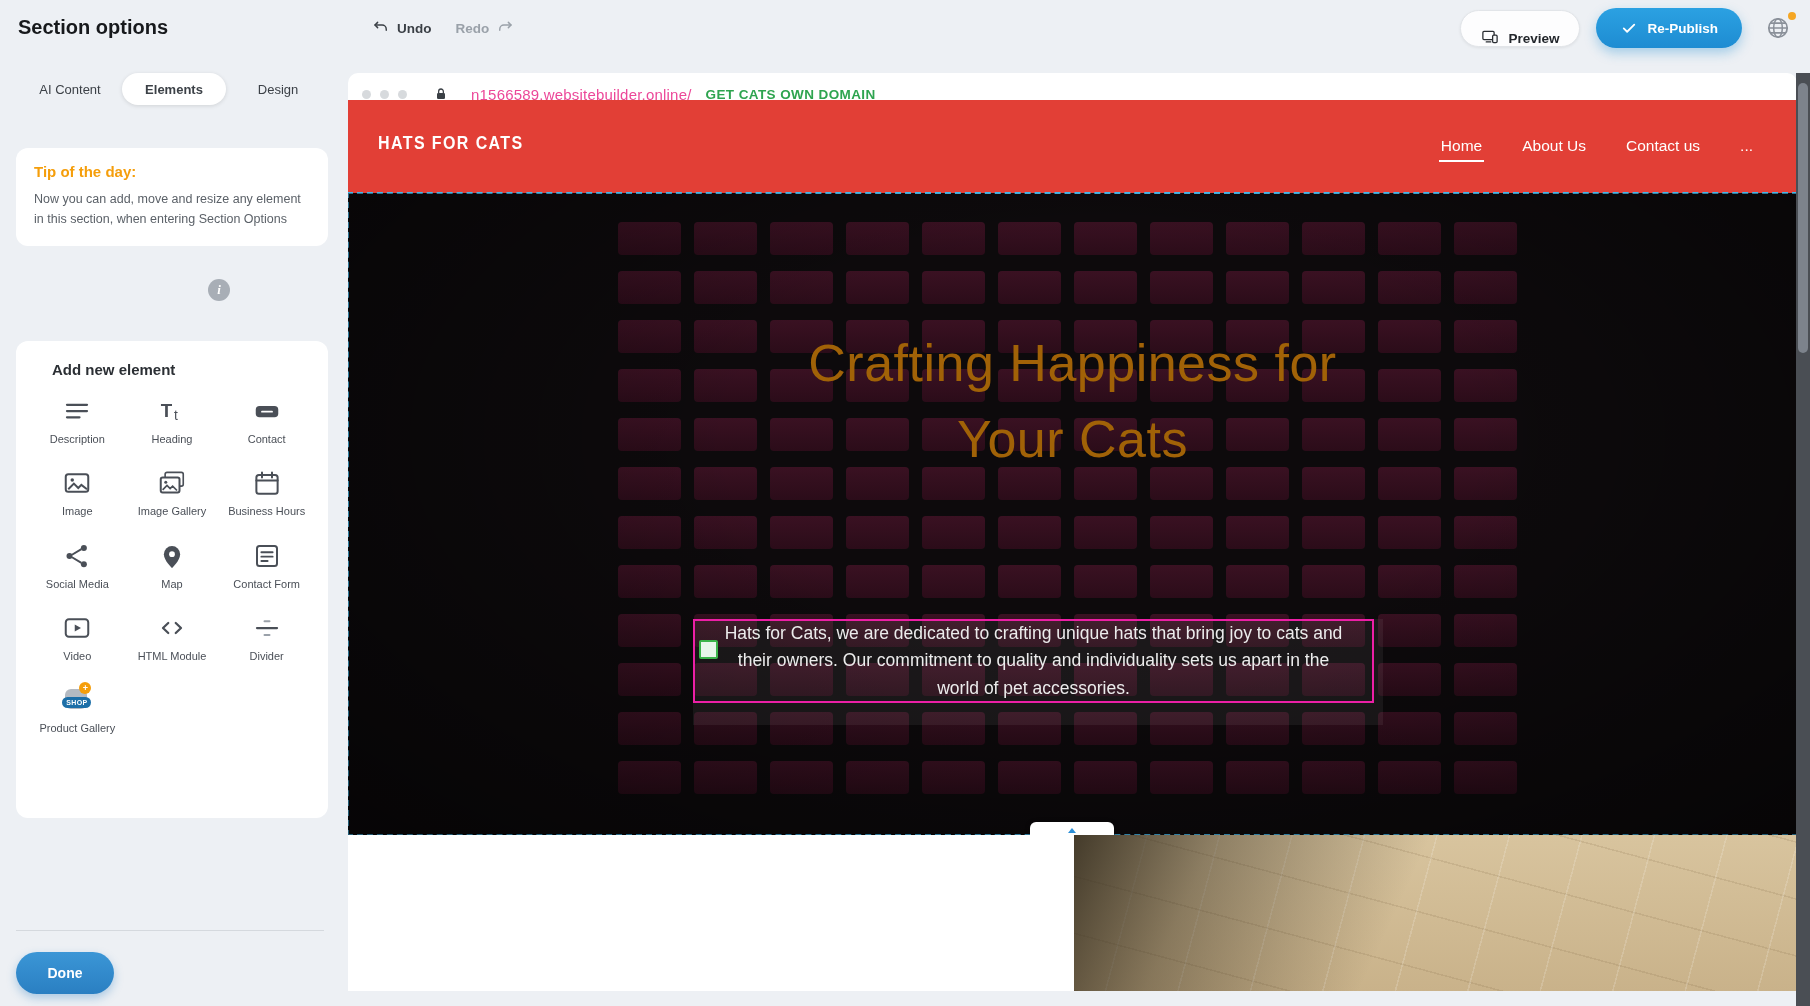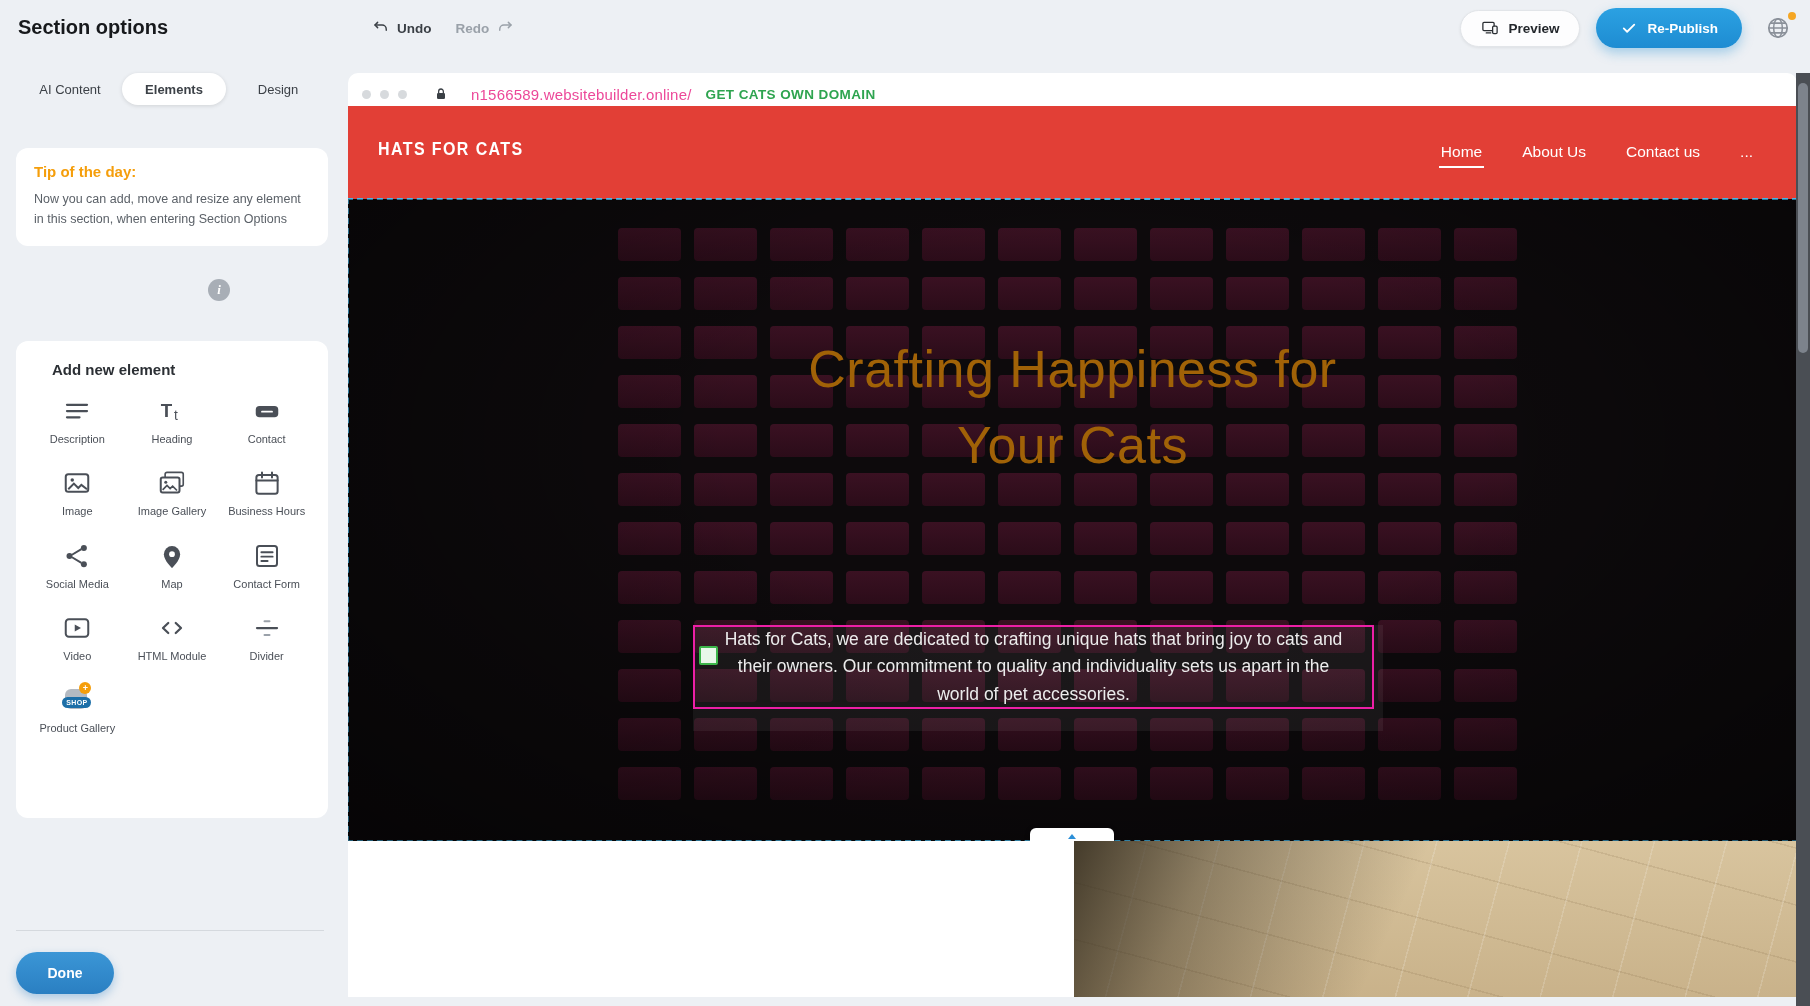--- a/index.html
+++ b/index.html
@@ -17,21 +17,21 @@
   .topbar-title { position:absolute; left:18px; top:16px; font-size:20px; font-weight:700; color:#17191c; }
   .history { position:absolute; left:372px; top:12px; display:flex; gap:24px; align-items:center; height:32px; }
   .hist-btn { display:flex; align-items:center; gap:7px; font-size:13.5px; font-weight:700;text-align:center; }
   .hist-btn.undo { color:#3a3f45; }
   .hist-btn.redo { color:#9aa1a9; }
   .ic16 { width:18px; height:18px; display:inline-block; }
   .ic16 svg { width:100%; height:100%; display:block; }
 
   .topbar-right { position:absolute; right:12px; top:8px; display:flex; align-items:center; gap:16px; }
   .preview-btn { height:37px; padding:0 20px; border-radius:19px; background:#fdfdfe; border:1px solid #e2e5e9;
-    display:flex; gap:9px; align-items:center; font-size:13.5px; font-weight:700; color:#23272c;
+    display:flex; gap:9px; align-items:flex-end; font-size:13.5px; font-weight:700; color:#23272c;
     box-shadow:0 1px 3px rgba(0,0,0,.07); }
   .republish-btn { height:40px; padding:0 24px; border-radius:20px;
     background:linear-gradient(180deg,#2ba1e2,#1e8cd2); color:#fff; font-weight:700; font-size:13.5px;
     display:flex; gap:9px; align-items:center; box-shadow:0 5px 12px rgba(30,140,210,.35); }
   .globe-btn { width:40px; height:40px; border-radius:50%; position:relative; display:flex; align-items:center; justify-content:center; }
   .globe-btn svg { width:26px; height:26px; }
   .globe-dot { position:absolute; right:2px; top:4px; width:8px; height:8px; border-radius:50%; background:#f5a623; }
 
   
   .sidebar { position:absolute; left:0; top:57px; width:348px; height:949px; }
@@ -74,21 +74,21 @@
   .browser-bar { position:absolute; left:348px; top:73px; width:1449px; height:42px; background:#fff;
     border-radius:10px 10px 0 0; display:flex; align-items:center; }
   .win-dots { display:flex; gap:9px; margin-left:14px; }
   .win-dot { width:9px; height:9px; border-radius:50%; background:#d7dadd; }
   .lock-ic { margin-left:26px; width:16px; height:16px; }
   .lock-ic svg { width:100%; height:100%; display:block; }
   .url { margin-left:22px; font-size:15px; color:#ec4899; letter-spacing:.2px; }
   .domain-cta { margin-left:14px; font-size:13.5px; font-weight:700; color:#2ea44f; letter-spacing:.4px; }
 
   
-  .site { position:absolute; left:348px; top:106px; width:1449px; height:891px; background:#fff; overflow:hidden; }
+  .site { position:absolute; left:348px; top:100px; width:1449px; height:891px; background:#fff; overflow:hidden; }
   .site-header { position:absolute; left:0; top:0; width:100%; height:93px; background:#e23f36; }
   .logo { position:absolute; left:30px; top:34px; color:#fff; font-weight:700; font-size:16px; letter-spacing:1.4px; transform:scaleY(1.15); transform-origin:left center; }
   .site-nav { position:absolute; right:42px; top:0; height:93px; display:flex; align-items:center; gap:36px; }
   .nav-item { color:#fff; font-size:15.5px; padding:5px 2px; cursor:pointer; border-bottom:2px solid transparent; }
   .nav-item.active { border-bottom:2px solid #fff; }
 
   .hero { position:absolute; left:0; top:93px; width:1449px; height:642px; background:#0d0a0c;
     outline:2px dashed #45b6e8; outline-offset:-1px; }
   .tile-grid { position:absolute; left:270px; top:29px; width:912px; height:584px; }
   .tile { position:absolute; width:63px; height:33px; border-radius:4px;

